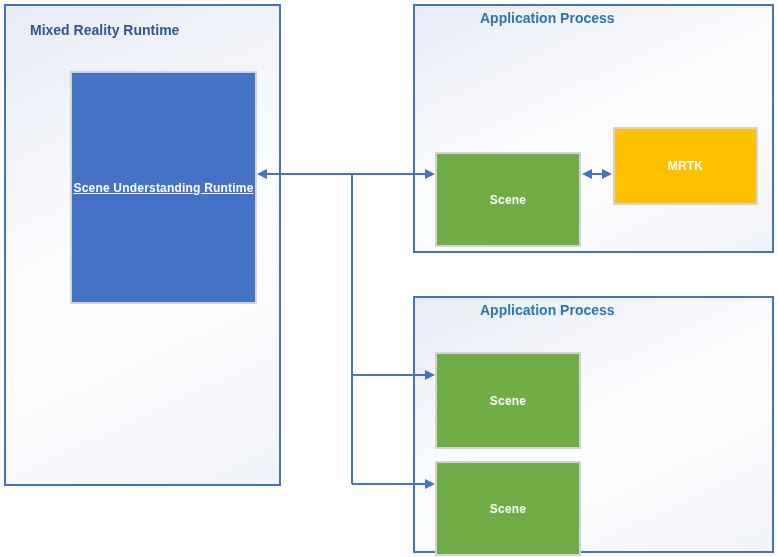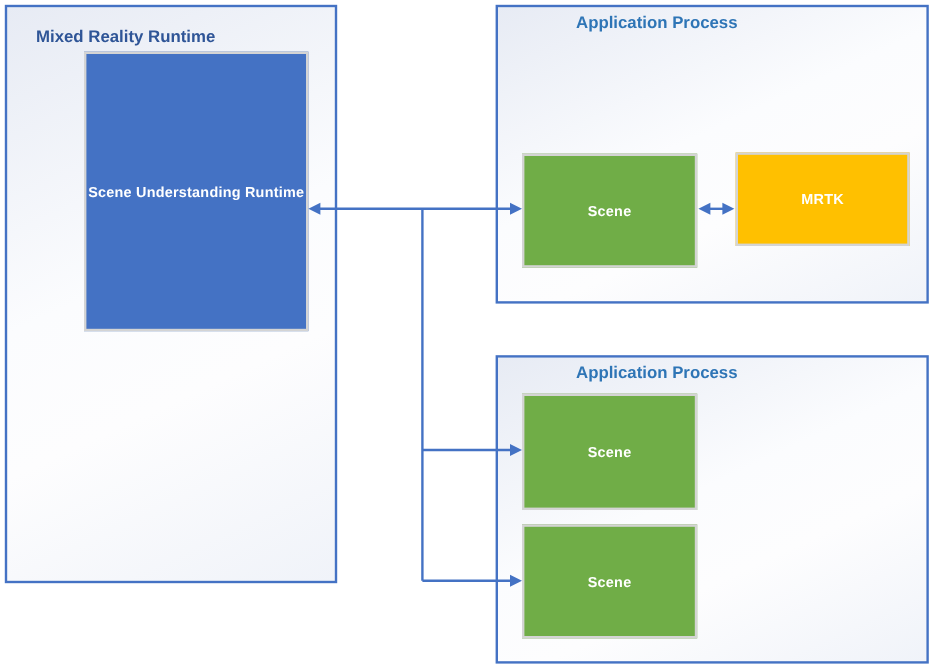--- a/index.html
+++ b/index.html
@@ -32,37 +32,37 @@
     display: flex;
     align-items: center;
     justify-content: center;
     color: #ffffff;
     font-size: 12px;
     font-weight: 600;
     text-align: center;
     letter-spacing: 0.2px;
   }
   .node-blue   { background: #4472C4; }
-  .node-green  { background: #70AD47; }
+  .node-green  { background: #70AD47; margin-top: 24px; }
   .node-yellow { background: #FFC000; }
   #connectors {
     position: absolute;
     left: 0; top: 0;
     width: 778px; height: 557px;
     pointer-events: none;
   }
 </style>
 </head>
 <body>
 
 <div id="canvas">
 
   <div class="container" style="left:4px; top:4px; width:277px; height:482px;">
     <div class="container-title title-mrr" style="left:24px; top:16px;">Mixed Reality Runtime</div>
-    <div class="node node-blue" style="left:64px; top:37px; width:187px; height:233px;">
+    <div class="node node-blue" style="left:64px; top:65px; width:187px; height:233px;text-decoration:underline;">
       <span>Scene Understanding Runtime</span>
     </div>
   </div>
 
   <div class="container" style="left:413px; top:4px; width:361px; height:249px;">
     <div class="container-title title-app" style="left:65px; top:4px;">Application Process</div>
     <div class="node node-green" style="left:20px; top:122px; width:146px; height:95px;">
       <span>Scene</span>
     </div>
     <div class="node node-yellow" style="left:198px; top:121px; width:145px; height:78px;">

